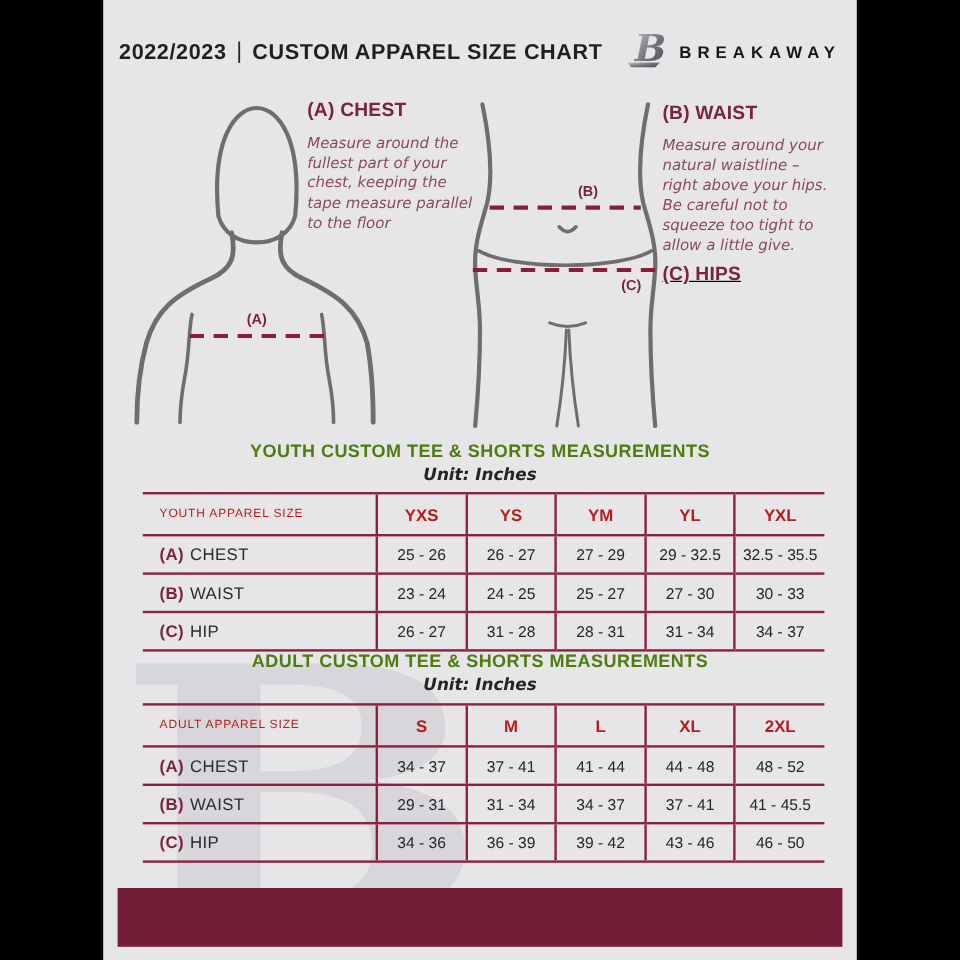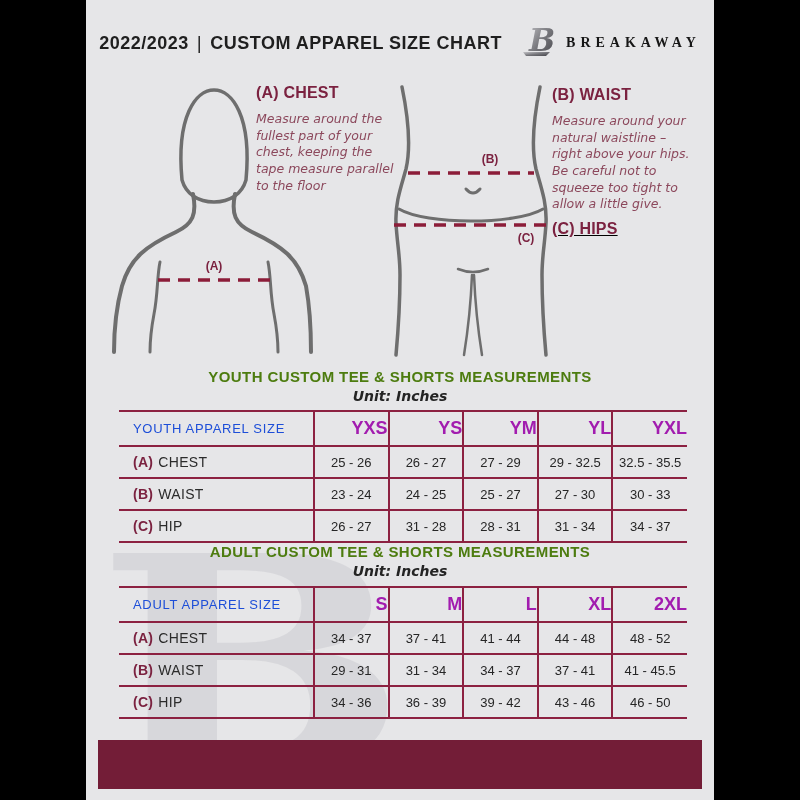--- a/index.html
+++ b/index.html
@@ -8,21 +8,21 @@
   .page{position:absolute;left:86px;top:0;width:628px;height:800px;
         background:#e6e6e8;overflow:hidden;}
 
   
   .header{position:absolute;top:20px;left:0;right:0;height:46px;
           display:flex;align-items:center;justify-content:center;gap:18px;z-index:3;}
   .hdr-title{display:flex;align-items:center;gap:6px;white-space:nowrap;
              font-weight:700;font-size:18px;letter-spacing:.5px;color:#1f1f1f;}
   .hdr-divider{font-weight:400;font-size:19px;color:#2a2a2a;padding:0 2px;}
   .brand{display:flex;align-items:center;gap:8px;}
-  .brand-name{font-weight:700;font-size:14px;letter-spacing:5px;color:#161616;font-family:Liberation Serif, serif;}
+  .brand-name{font-weight:700;font-size:14px;letter-spacing:5px;color:#161616;}
 
   
   .guide-block{position:absolute;z-index:2;}
   .guide-head{font-weight:700;font-size:16px;color:#7b2240;margin-bottom:9px;
               letter-spacing:.2px;}
   .guide-body{font-style:italic;font-size:12.5px;line-height:1.33;color:#8c485c;
               white-space:pre-line;font-family:"DejaVu Sans", sans-serif;}
 
   .fig{position:absolute;z-index:1;}
 
@@ -33,22 +33,22 @@
                 margin-top:3px;font-family:"DejaVu Sans", sans-serif;}
 
   
   .tbl-wrap{position:absolute;left:33px;z-index:2;}
   table.size-table{border-collapse:collapse;table-layout:fixed;width:568px;}
   .size-table th,.size-table td{border-top:2px solid #8c2141;border-bottom:2px solid #8c2141;
        padding:0;height:30px;text-align:center;vertical-align:middle;}
   .size-table thead th{height:33px;}
   .size-table th.lbl,.size-table td.lbl{width:180px;text-align:left;padding-left:14px;}
   .size-table th:not(.lbl),.size-table td:not(.lbl){border-left:2px solid #8c2141;}
-  .size-table thead th.lbl{font-weight:400;font-size:13px;letter-spacing:.7px;color:#1d4ed8;}
-  .size-table thead th:not(.lbl){font-weight:700;font-size:18px;color:#a21caf;text-align:right;}
+  .size-table thead th.lbl{font-weight:400;font-size:10px;letter-spacing:.7px;color:#b91c1c;}
+  .size-table thead th:not(.lbl){font-weight:700;font-size:14px;color:#b91c1c;}
   .size-table tbody td:not(.lbl){font-size:13px;color:#262626;border-radius:15px;}
   .size-table td.lbl{font-size:14px;color:#2b2b2b;letter-spacing:.3px;}
   .size-table td.lbl .pre{font-weight:700;color:#7b2240;margin-right:5px;}
 
   
   .footer-bar{position:absolute;left:12px;top:740px;width:604px;height:49px;
               background:#731d37;z-index:3;}
 
   
   .watermark{position:absolute;left:10px;top:540px;z-index:0;

